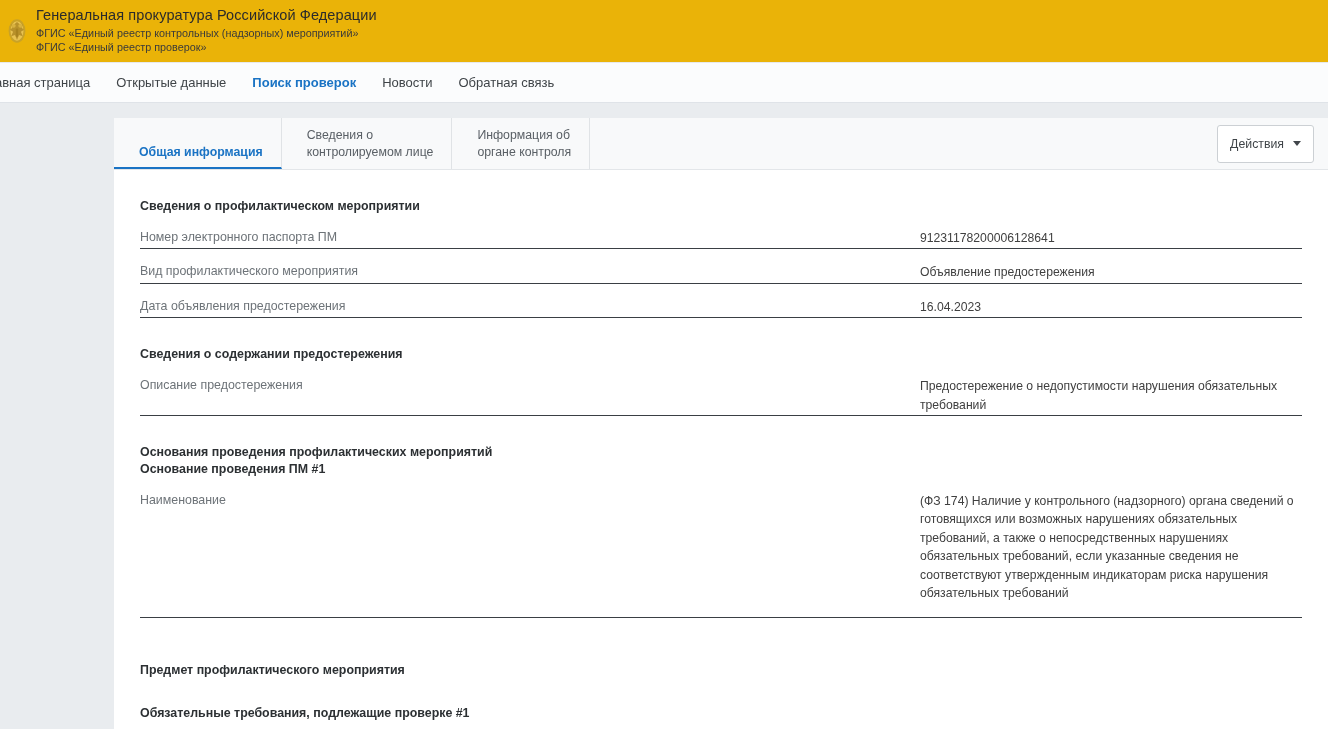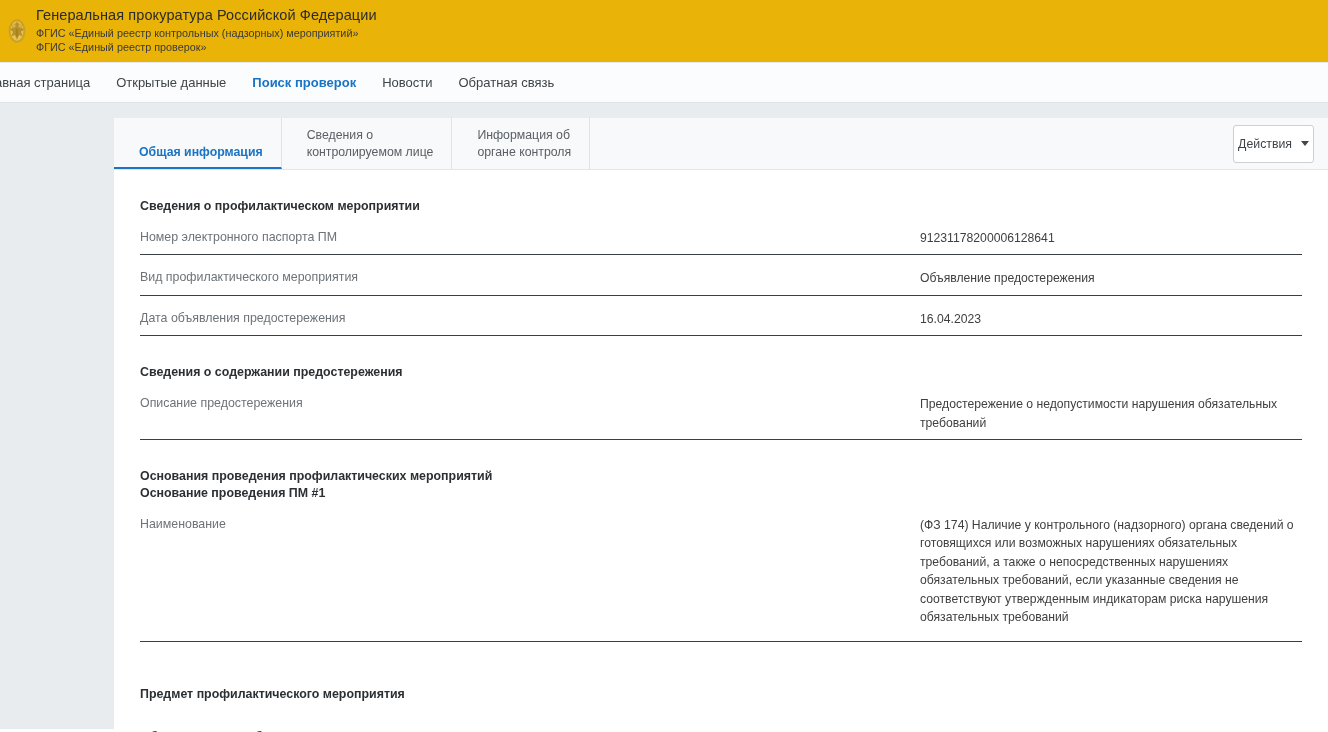--- a/index.html
+++ b/index.html
@@ -139,21 +139,21 @@
     align-items: flex-end;
     padding-bottom: 6px;
   }
   .tab-spacer { flex: 1; }
   .actions-btn {
     align-self: center;
     margin-left: auto;
     background: #ffffff;
     border: 1px solid #ccd0d4;
     border-radius: 3px;
-    padding: 6px 4px;
+    padding: 6px 12px;
     font-size: 12.3px;
     color: #3f4448;
     font-family: inherit;
     cursor: pointer;
     display: flex;
     align-items: center;
     gap: 9px;
     height: 38px;
   }
   .caret {
@@ -178,21 +178,21 @@
   }
   .section-title.tight { padding-top: 0; }
   .section-title.gap-lg { padding-top: 44px; }
 
   .field-row {
     display: flex;
     align-items: flex-start;
     border-bottom: 1px solid #3a3f44;
     min-height: 34px;
     padding-top: 14px;
-    padding-bottom: 7px;
+    padding-bottom: 1px;
   }
   .field-label {
     width: 780px;
     min-width: 780px;
     font-size: 12.4px;
     color: #6d7378;
     line-height: 1.45;
   }
   .field-value {
     flex: 1;

